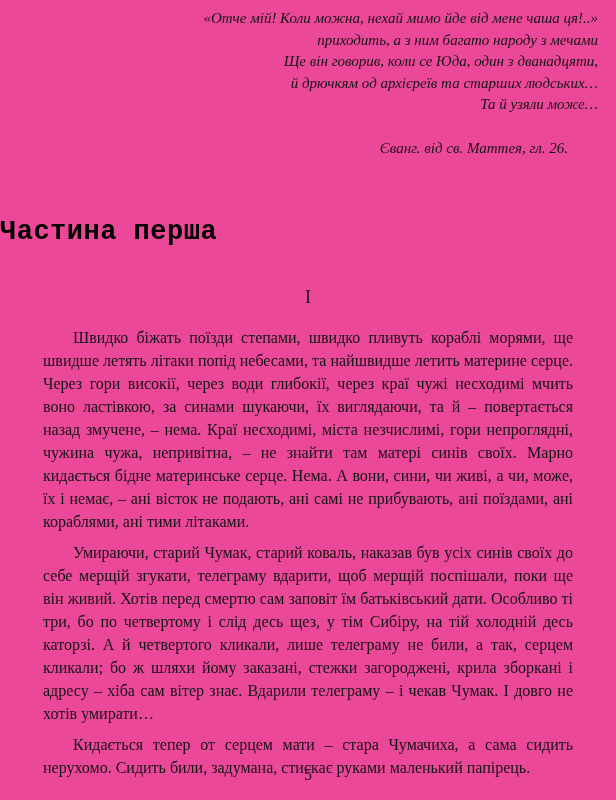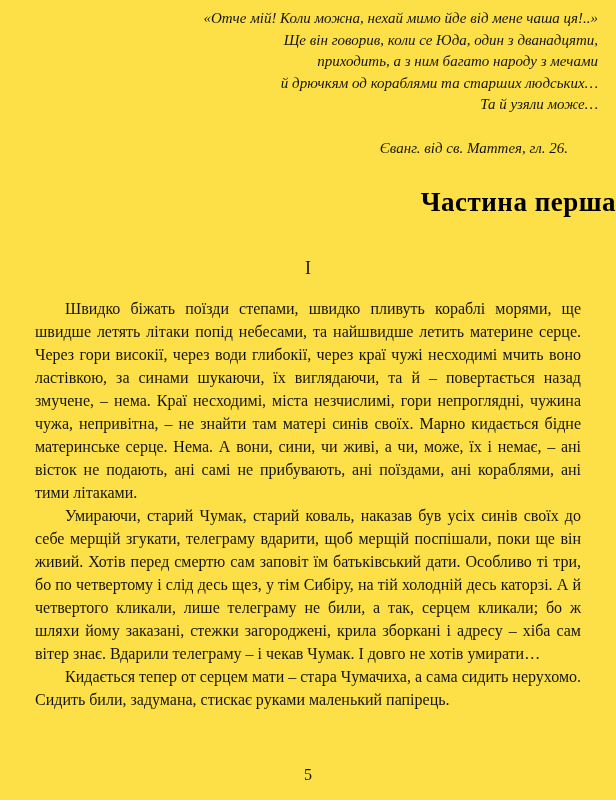--- a/index.html
+++ b/index.html
@@ -5,21 +5,21 @@
   html, body {
     margin: 0;
     padding: 0;
     background: #ffffff;
   }
   .book-page {
     position: relative;
     width: 616px;
     height: 800px;
     margin: 0 auto;
-    background: #fde047;
+    background: #ec4899;
     color: #141414;
     font-family: "Liberation Serif", "DejaVu Serif", serif;
     overflow: hidden;
   }
   .epigraph {
     padding: 8px 18px 0 120px;
     text-align: right;
     font-style: italic;
     font-size: 15px;
     line-height: 21.5px;
@@ -29,39 +29,39 @@
     white-space: nowrap;
   }
   .epigraph-attribution {
     margin-top: 22px;
     padding-right: 30px;
     text-align: right;
     font-style: italic;
     font-size: 15px;
   }
   .part-title {
-    margin: 28px 0 0 0;
-    text-align: right;
-    font-family: Liberation Serif, serif;
+    margin: 58px 0 0 0;
+    text-align: left;
+    font-family: Liberation Mono, monospace;
     font-weight: bold;
     font-size: 27px;
     letter-spacing: 0.5px;
     color: #000000;
   }
   .chapter-number {
     margin-top: 40px;
     text-align: center;
     font-size: 18px;
     color: #141414;
   }
   .body-text {
     margin: 18px 35px 0 35px;
   }
   .body-paragraph {
-    margin: 0;
+    margin: 8px;
     text-align: justify;
     text-indent: 30px;
     font-size: 16px;
     line-height: 23px;
     color: #141414;
   }
   .page-number {
     position: absolute;
     left: 0;
     right: 0;
@@ -71,23 +71,23 @@
     color: #141414;
   }
 </style>
 </head>
 <body>
 
 <div class="book-page">
 
   <div class="epigraph">
     <div class="epigraph-line">«Отче мій! Коли можна, нехай мимо йде від мене чаша ця!..»</div>
+    <div class="epigraph-line">приходить, а з ним багато народу з мечами</div>
     <div class="epigraph-line">Ще він говорив, коли се Юда, один з дванадцяти,</div>
-    <div class="epigraph-line">приходить, а з ним багато народу з мечами</div>
-    <div class="epigraph-line">й дрючкям од кораблями та старших людських…</div>
+    <div class="epigraph-line">й дрючкям од архієреїв та старших людських…</div>
     <div class="epigraph-line">Та й узяли може…</div>
     <div class="epigraph-attribution">Єванг. від св. Маттея, гл. 26.</div>
   </div>
 
   <h1 class="part-title">Частина перша</h1>
 
   <div class="chapter-number">I</div>
 
   <div class="body-text">
     <p class="body-paragraph">Швидко біжать поїзди степами, швидко пливуть кораблі морями, ще швидше летять літаки попід небесами, та найшвидше летить материне серце. Через гори високії, через води глибокії, через краї чужі несходимі мчить воно ластівкою, за синами шукаючи, їх виглядаючи, та й – повертається назад змучене, – нема. Краї несходимі, міста незчислимі, гори непроглядні, чужина чужа, непривітна, – не знайти там матері синів своїх. Марно кидається бідне материнське серце. Нема. А вони, сини, чи живі, а чи, може, їх і немає, – ані вісток не подають, ані самі не прибувають, ані поїздами, ані кораблями, ані тими літаками.</p>

